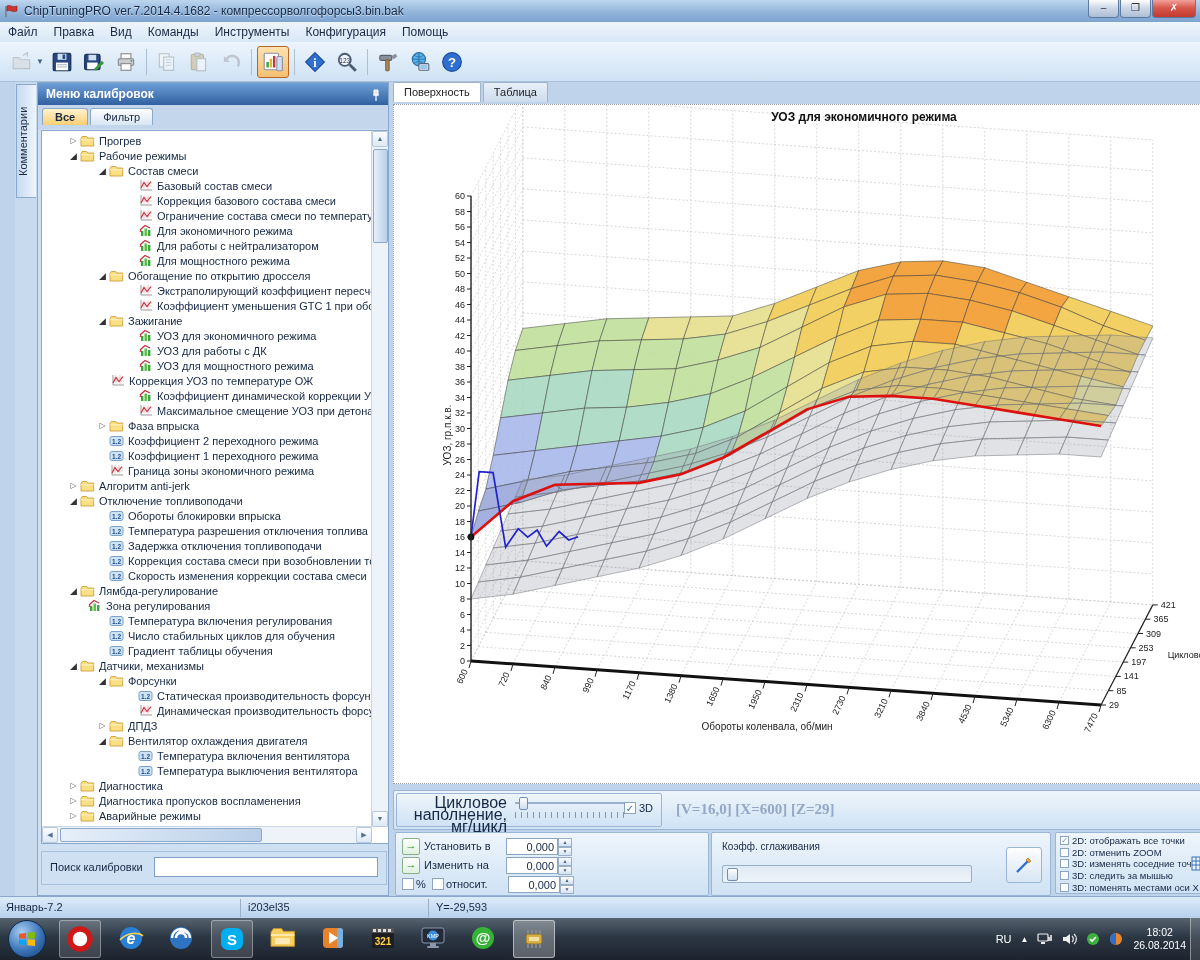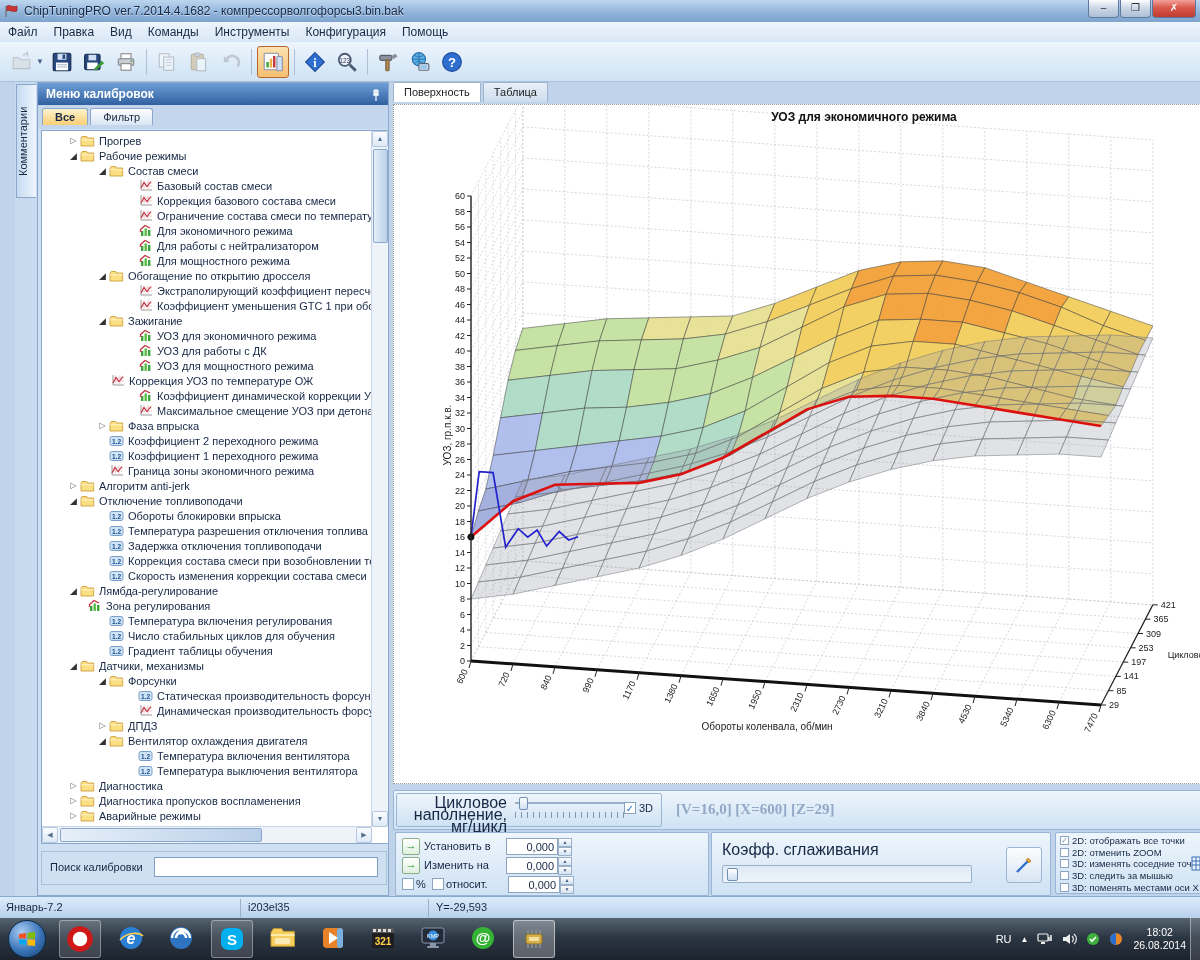--- a/index.html
+++ b/index.html
@@ -99,21 +99,21 @@
   .gbtn{width:16px;height:15px;background:linear-gradient(#fff,#dff0df);border:1px solid #8ab08a;
     border-radius:2px;color:#1d8a1d;font-size:11px;font-weight:bold;line-height:13px;text-align:center;margin-right:4px;}
   .set-lab{font-size:11px;color:#152744;width:82px;}
   .spinner{display:flex;height:17px;}
   .spin-val{width:52px;height:17px;background:#fff;border:1px solid #8aa4c2;font-size:11px;
     color:#152744;text-align:right;padding-right:3px;line-height:16px;box-sizing:border-box;}
   .spin-btns{width:14px;height:17px;display:flex;flex-direction:column;}
   .spin-b{flex:1;background:linear-gradient(#fdfdfd,#d4e2f1);border:1px solid #9ab0c8;
     font-size:5px;color:#44608a;text-align:center;line-height:7px;}
   .smooth-panel{position:absolute;left:318px;top:0;width:338px;height:62px;}
-  .sm-label{position:absolute;left:10px;top:8px;font-size:16px;color:#152744;}
+  .sm-label{position:absolute;left:10px;top:8px;font-size:10px;color:#152744;}
   .sm-slider{position:absolute;left:10px;top:32px;width:248px;height:16px;
     background:linear-gradient(#dfe9f4,#eef4fb);border:1px solid #9ab0c8;border-radius:2px;}
   .sm-thumb{position:absolute;left:4px;top:2px;width:9px;height:11px;
     background:linear-gradient(#fefefe,#cfdff0);border:1px solid #7090b5;border-radius:2px;}
   .pencil-btn{position:absolute;right:8px;top:14px;width:34px;height:34px;
     background:linear-gradient(#fdfdfd,#d8e6f4);border:1px solid #9ab6d6;border-radius:3px;
     display:flex;align-items:center;justify-content:center;}
   .options-panel{position:absolute;left:662px;top:0;width:154px;height:62px;padding:2px 0 0 4px;box-sizing:border-box;}
   .opt-row{height:11.6px;display:flex;align-items:center;position:relative;}
   .opt-cb{width:9px;height:9px;background:#fff;border:1px solid #8aa4c2;flex:none;margin-right:3px;

